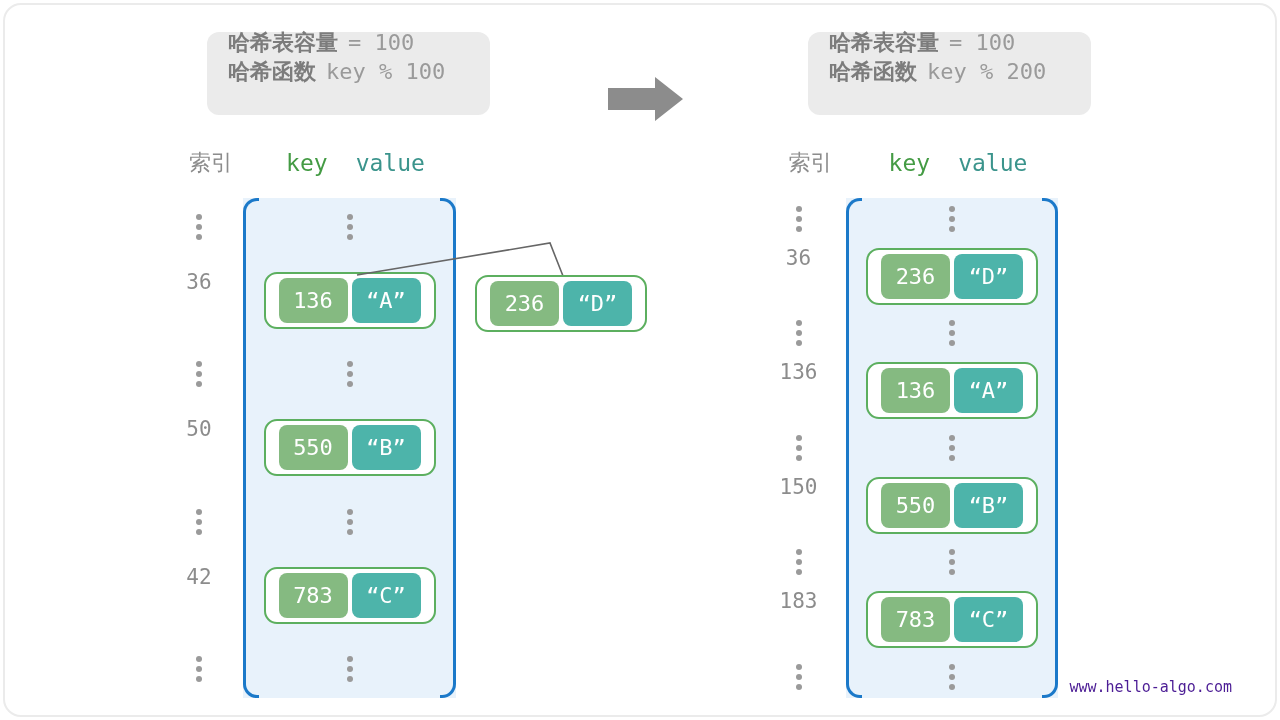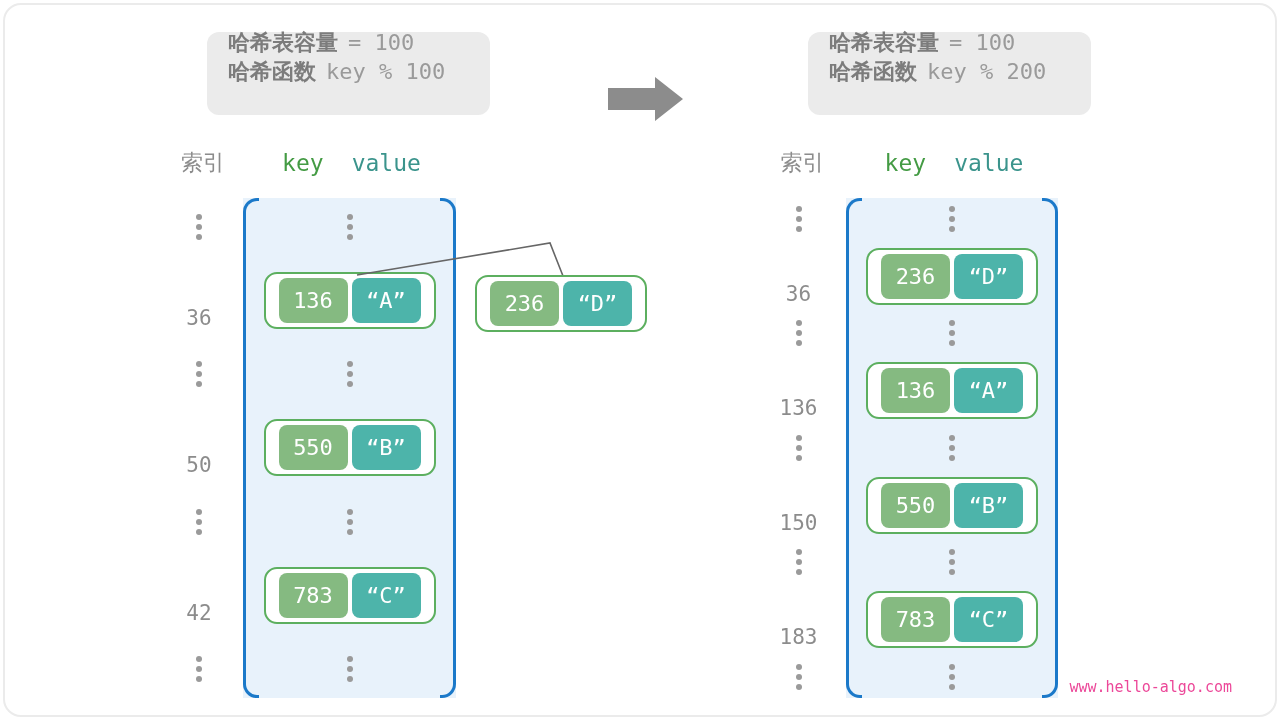--- a/index.html
+++ b/index.html
@@ -23,39 +23,39 @@
   .center-title{
     position:absolute;left:640px;top:47px;transform:translate(-50%,-50%);
     font-size:24px;font-weight:bold;color:#383838;white-space:nowrap;letter-spacing:1px;
   }
   .arrow-svg{position:absolute;left:0;top:0;width:1280px;height:720px;pointer-events:none;}
 
   
   .panel{position:absolute;top:145px;height:560px;}
   .panel.before{left:155px;width:301px;}
   .panel.after{left:751px;width:307px;}
-  .panel-header{position:absolute;top:0;left:4px;right:0;height:36px;display:flex;}
+  .panel-header{position:absolute;top:0;left:12px;right:0;height:36px;display:flex;}
   .hdr-index{width:88px;display:flex;align-items:center;justify-content:center;
     color:#8c8c8c;font-size:22px;}
   .panel.after .hdr-index{width:95px;}
   .hdr-kv{flex:1;display:flex;align-items:center;justify-content:center;gap:28px;
     font-family:"DejaVu Sans Mono","Liberation Mono",monospace;font-size:23px;}
   .hdr-key{color:var(--key-hdr,#449b44);}
   .hdr-value{color:var(--val-hdr,#3b948c);}
 
   .table-bg{position:absolute;top:53px;height:500px;background:var(--table-fill,#e8f2fb);}
   .panel.before .table-bg{left:88px;width:213px;}
   .panel.after  .table-bg{left:95px;width:212px;}
   .table-bg .bracket{position:absolute;top:0;bottom:0;width:16px;box-sizing:border-box;}
   .table-bg .bracket.l{left:0;border:3px solid var(--table-border,#1b79c9);border-right:none;border-radius:14px 0 0 14px;}
   .table-bg .bracket.r{right:0;border:3px solid var(--table-border,#1b79c9);border-left:none;border-radius:0 14px 14px 0;}
 
   .rows{position:absolute;top:53px;height:500px;left:0;right:0;
     display:flex;flex-direction:column;justify-content:space-around;}
-  .row{display:flex;align-items:flex-end;}
+  .row{display:flex;align-items:flex-start;}
   .idx-cell{width:88px;display:flex;align-items:center;justify-content:center;}
   .panel.after .idx-cell{width:95px;}
   .content-cell{flex:1;display:flex;align-items:center;justify-content:center;}
   .idx-label{font-family:"DejaVu Sans Mono","Liberation Mono",monospace;font-size:21px;color:#8c8c8c;line-height:1;}
 
   .dots{display:flex;flex-direction:column;gap:4px;}
   .dot{width:6px;height:6px;border-radius:50%;background:#9a9a9a;}
 
   .pair{
     width:172px;height:57px;background:#fff;border:2px solid var(--pair-border,#5caf5f);
@@ -70,21 +70,21 @@
 
   .collision-pair{position:absolute;left:475px;top:275px;}
   .collision-label{
     position:absolute;left:560px;top:217px;transform:translate(-50%,-50%);
     color:var(--red,#e01212);font-size:26px;font-weight:bold;white-space:nowrap;letter-spacing:1px;
   }
   .lines-svg{position:absolute;left:0;top:0;width:1280px;height:720px;pointer-events:none;}
 
   .watermark{
     position:absolute;right:48px;top:687px;transform:translateY(-50%);
-    font-family:"DejaVu Sans Mono","Liberation Mono",monospace;font-size:15px;color:#ec4899;margin-left:35px;
+    font-family:"DejaVu Sans Mono","Liberation Mono",monospace;font-size:15px;color:#4c1d95;margin-left:35px;
   }
 </style>
 </head>
 <body>
 
 <div class="canvas">
   <div class="frame"></div>
 
   <div class="infobox before">
     <div class="info-line">

